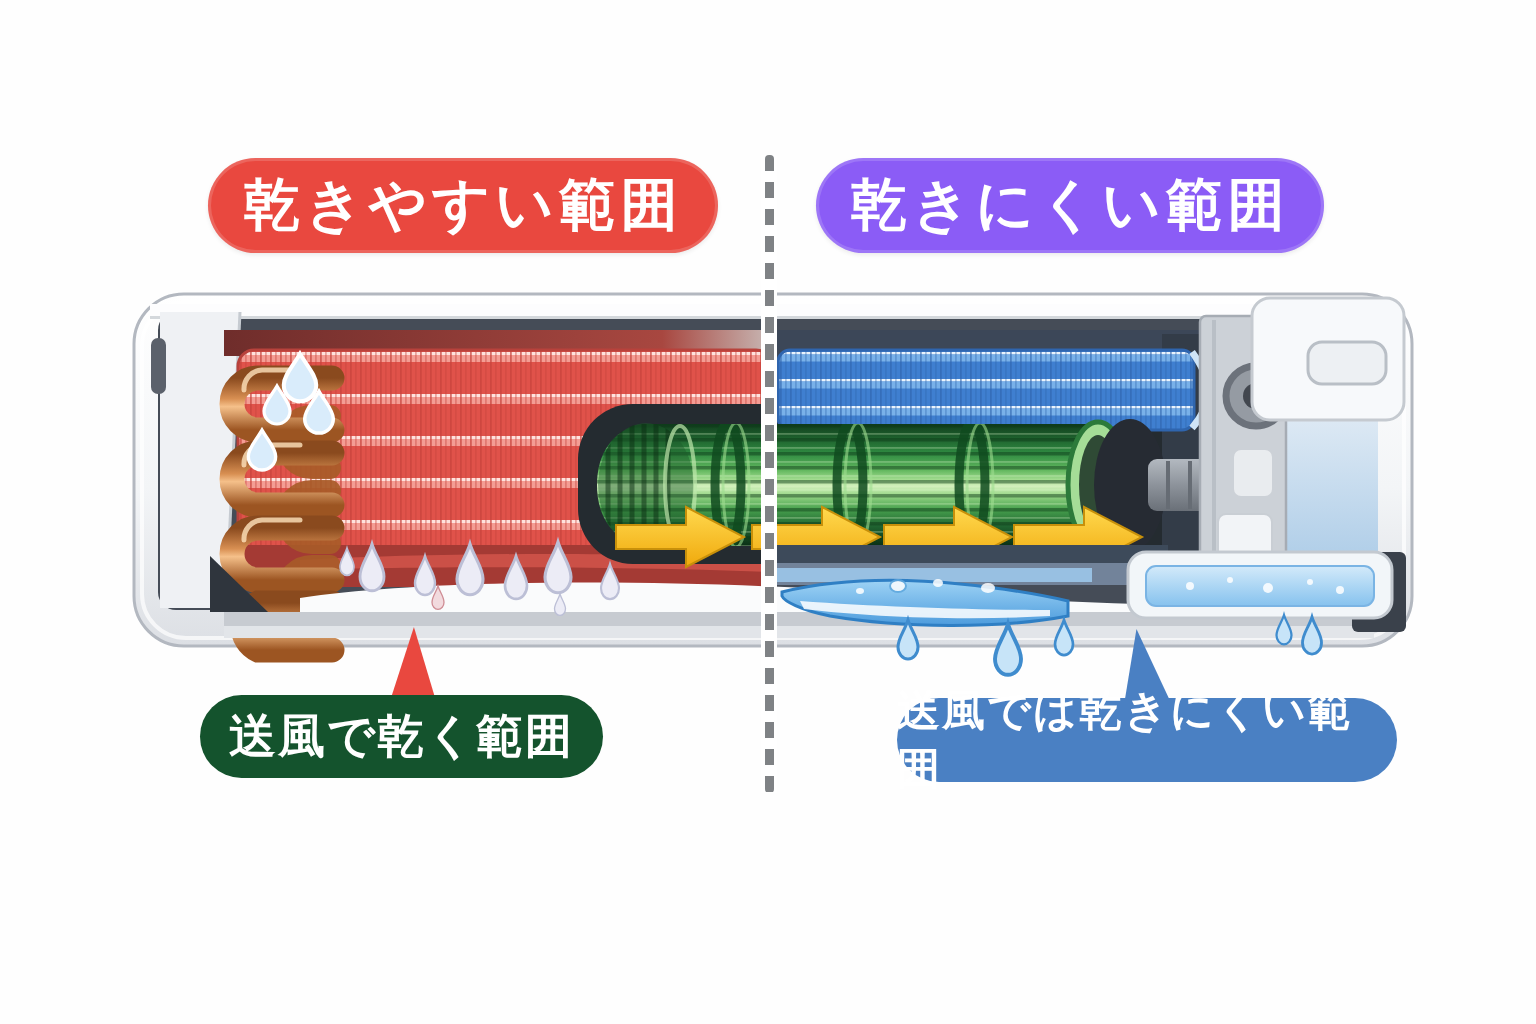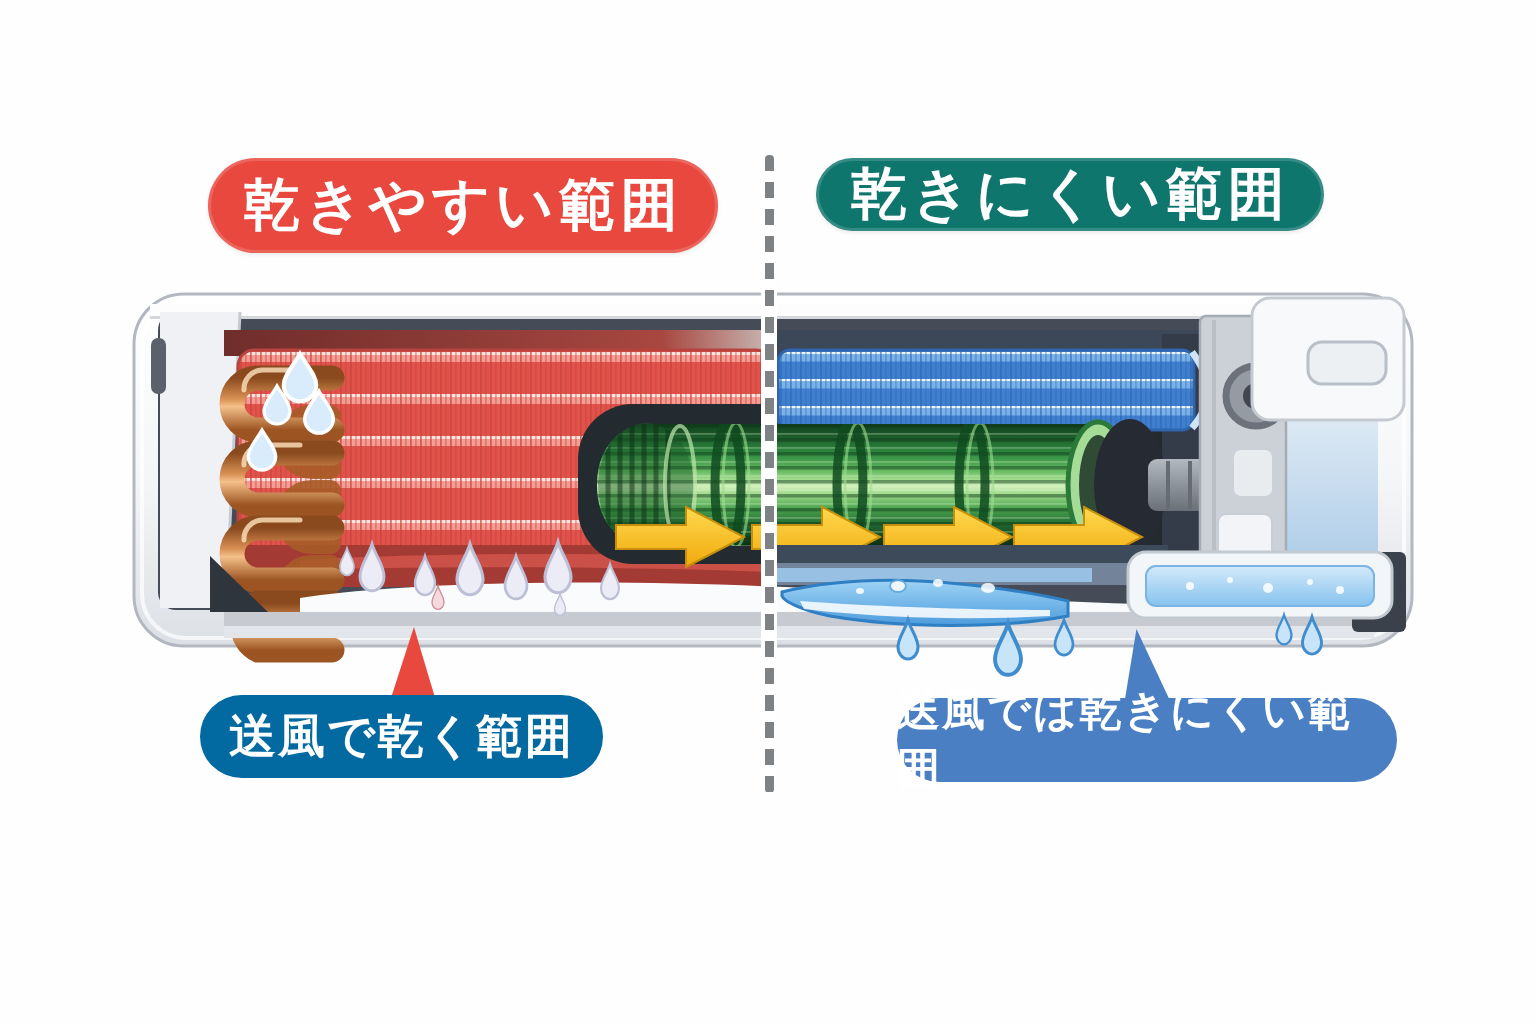--- a/index.html
+++ b/index.html
@@ -12,26 +12,26 @@
   svg{position:absolute;left:0;top:0;z-index:1;}
   .divider{position:absolute;left:761px;top:155px;width:16px;height:638px;background:#ffffff;z-index:2;}
   .divider-inner{width:9px;height:100%;margin:0 auto;border-radius:4px;
     background:repeating-linear-gradient(to bottom,#7f8285 0 16px,transparent 16px 27px);}
   .pill{
     position:absolute;z-index:3;display:flex;align-items:center;justify-content:center;
     color:#ffffff;font-weight:bold;border-radius:48px;letter-spacing:5px;
     box-shadow:inset 0 0 0 3px rgba(255,255,255,0.16), 0 2px 4px rgba(0,0,0,0.08);
   }
   .pill-red{left:208px;top:158px;width:510px;height:95px;background:#e9483f;font-size:57px;}
-  .pill-blue{left:816px;top:158px;width:508px;height:73px;background:#0f766e;font-size:57px;}
+  .pill-blue{left:816px;top:158px;width:508px;height:95px;background:#8b5cf6;font-size:57px;}
   .callout{
     position:absolute;z-index:3;display:flex;align-items:center;justify-content:center;
     color:#ffffff;font-weight:bold;border-radius:44px;letter-spacing:2px;
   }
-  .callout-red{left:200px;top:695px;width:403px;height:83px;background:#0369a1;font-size:47px;}
+  .callout-red{left:200px;top:695px;width:403px;height:83px;background:#14532d;font-size:47px;}
   .callout-blue{left:897px;top:698px;width:500px;height:84px;background:#4a80c3;font-size:43px;justify-content:center;}
   .tail{position:absolute;z-index:2;}
   .tail-red{left:390px;top:627px;width:46px;height:74px;background:#e9483f;
     clip-path:polygon(52% 0, 100% 100%, 0 100%);}
   .tail-blue{left:1124px;top:629px;width:48px;height:76px;background:#4a80c3;
     clip-path:polygon(26% 0, 100% 100%, 0 100%);}
   .dropFin{fill:#d9ecfb;stroke:#ffffff;stroke-width:3.2;}
   .dripWhite{fill:#ececf6;stroke:#bcbfd6;stroke-width:2.4;}
   .dripPink{fill:#f2dade;stroke:#cf8d95;stroke-width:2.2;}
   .dripBlue{fill:#c7e4f8;stroke:#3f8cce;stroke-width:3;}

